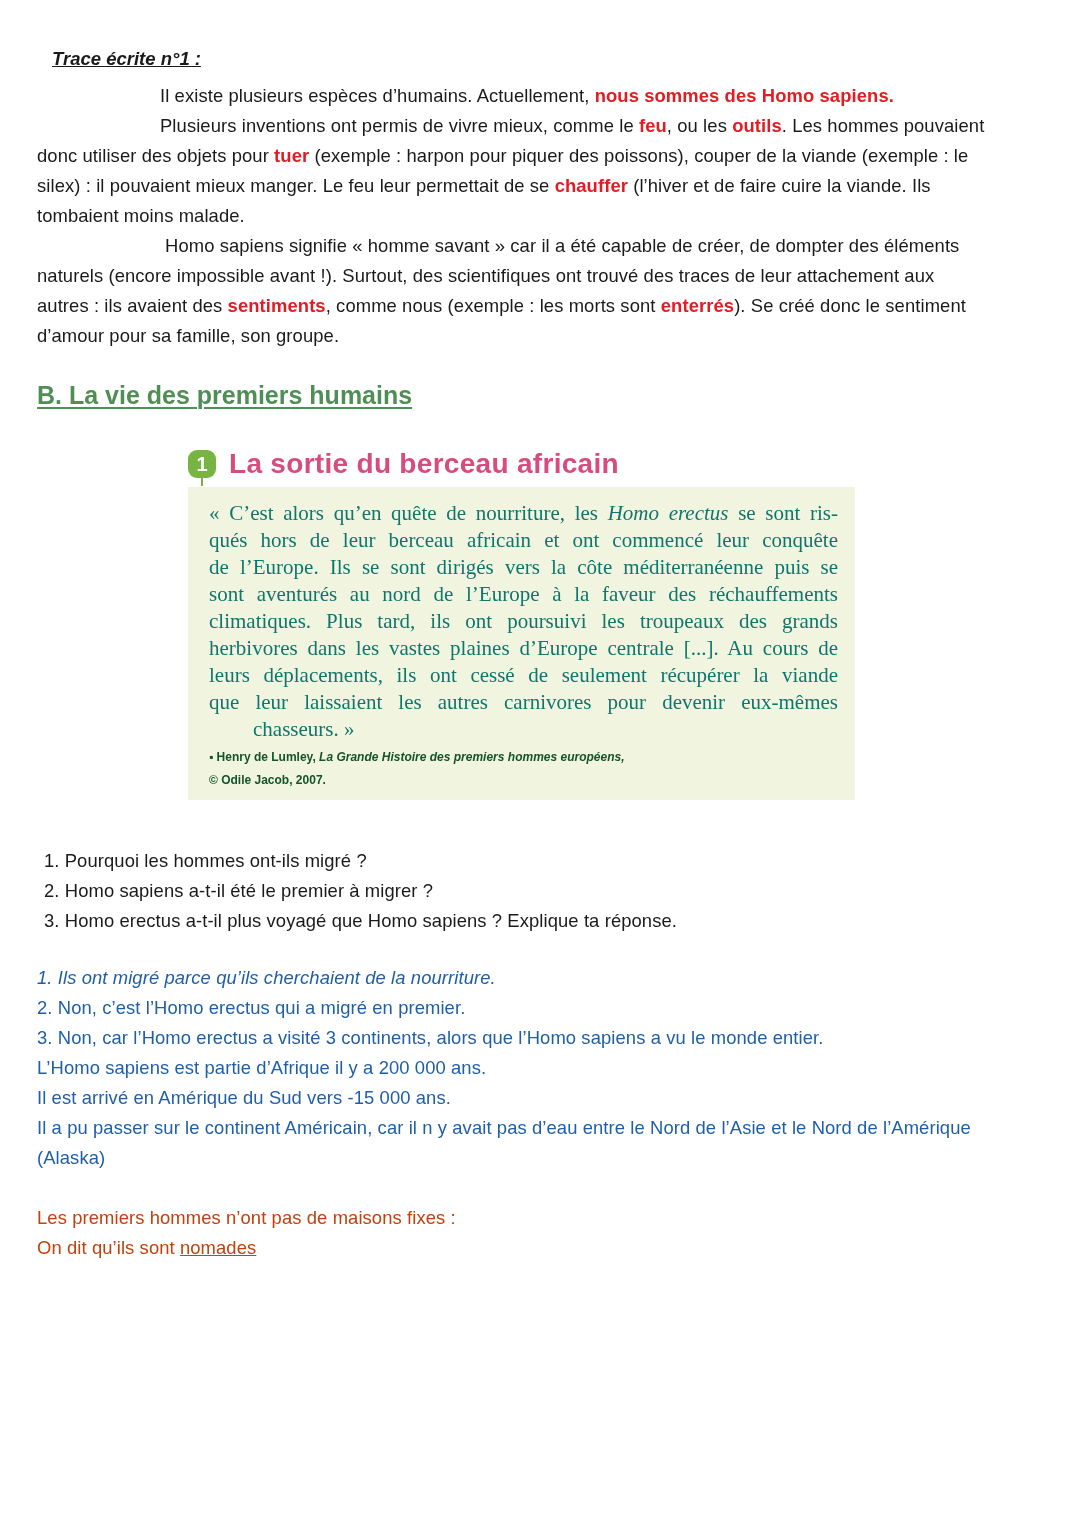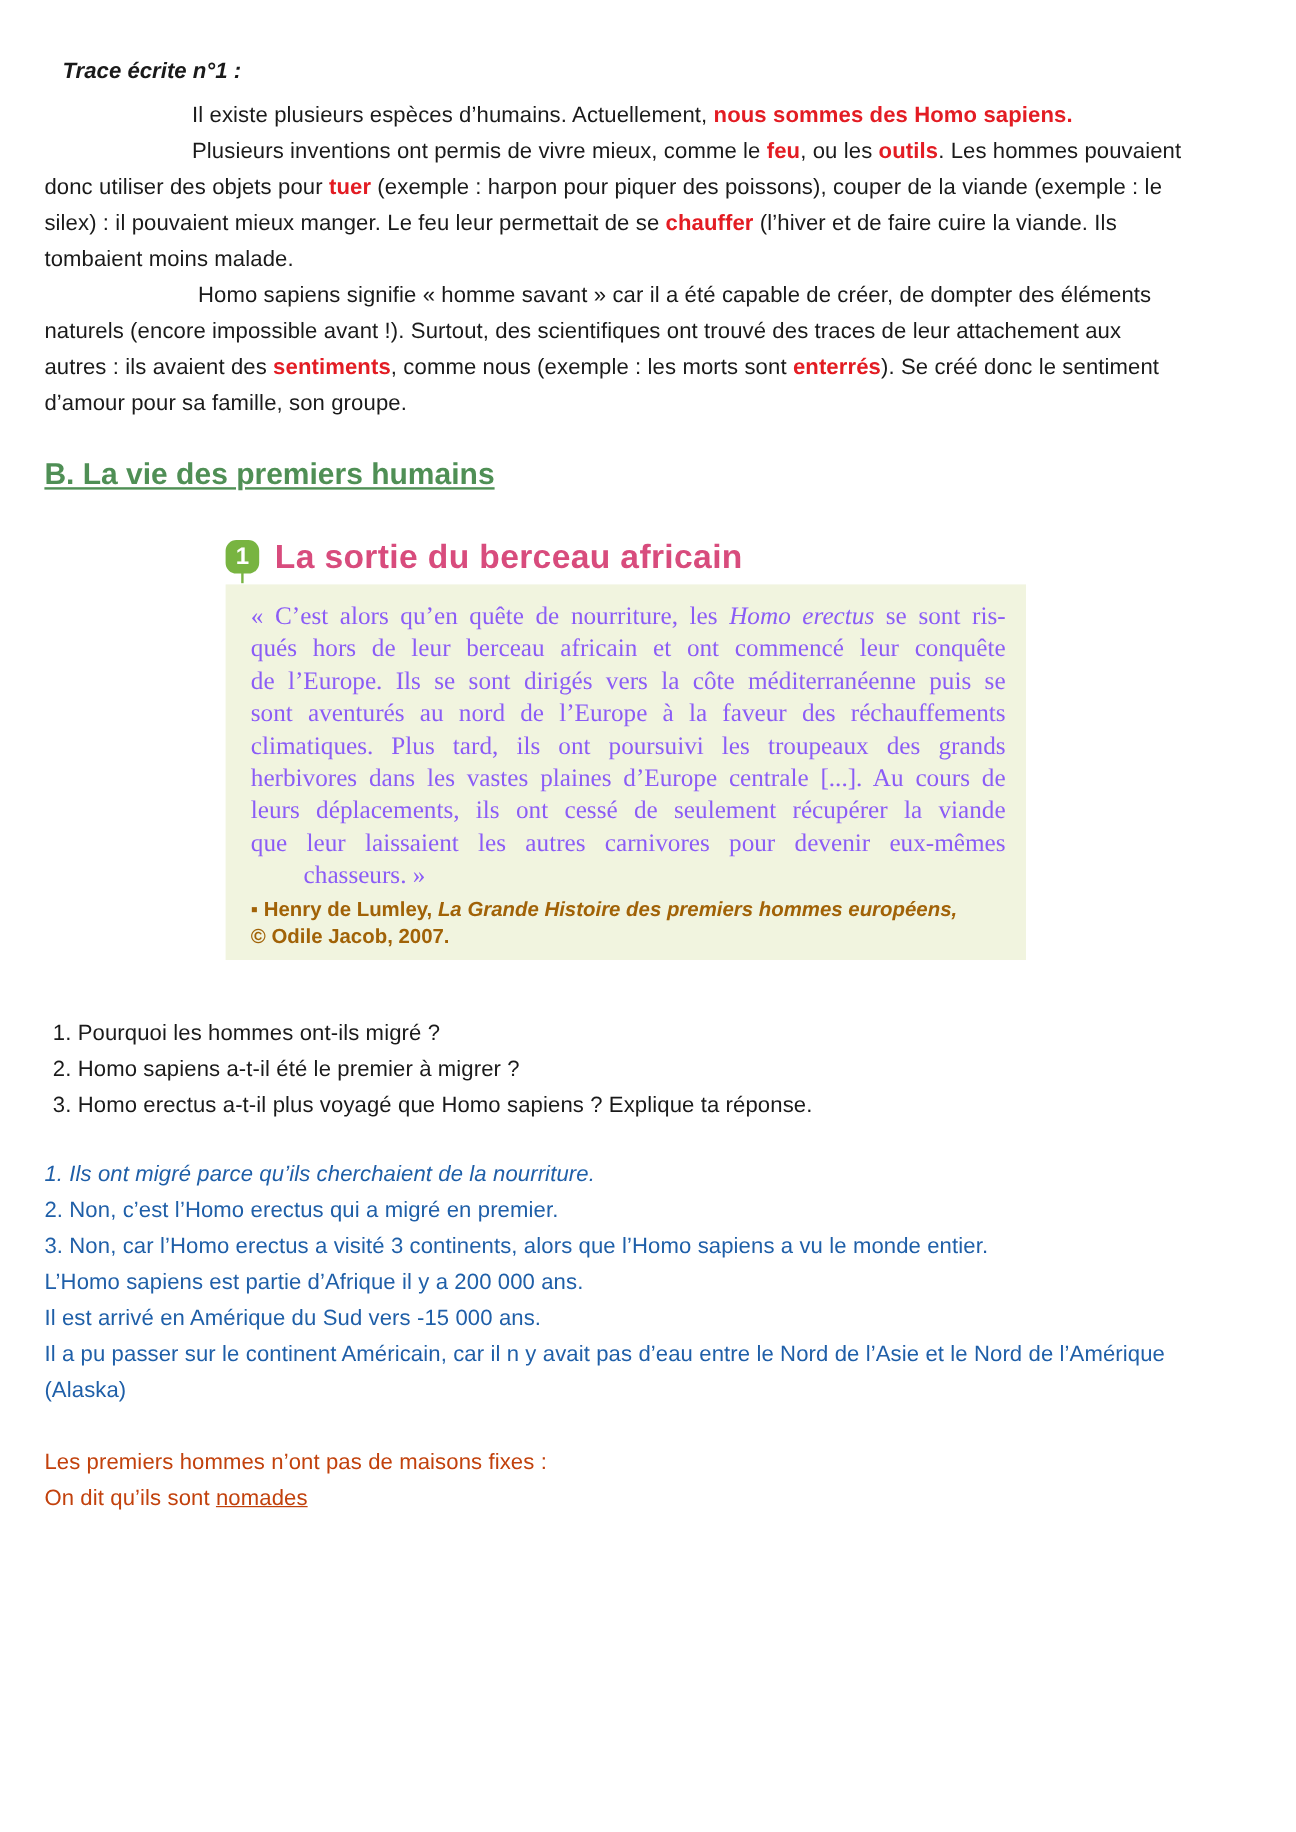--- a/index.html
+++ b/index.html
@@ -11,21 +11,21 @@
     .page { position: absolute; left: 0; top: 0; width: 1080px; height: 1527px; }
     .line {
       position: absolute; left: 37px; font-size: 18.4px; line-height: 30px;
       white-space: nowrap; letter-spacing: 0.1px;
     }
     .indent1 { left: 160px; }
     .indent2 { left: 165px; }
     .red { color: #e31c23; font-weight: bold; }
     .title {
       position: absolute; left: 52px; top: 44px; font-size: 18.5px; line-height: 30px;
-      font-weight: bold; font-style: italic; 
+      font-weight: bold; font-style: italic; text-decoration: underline;
     }
     .heading-b {
       position: absolute; left: 37px; top: 377px; font-size: 25px; line-height: 36px;
       font-weight: bold; color: #4f8f55; text-decoration: underline;
       text-decoration-thickness: 2px; text-underline-offset: 3px;
     }
     .doc-head { position: absolute; left: 188px; top: 448px; height: 36px; width: 500px; }
     .doc-badge {
       position: absolute; left: 0; top: 2px; width: 28px; height: 28px;
       background: #78b441; border-radius: 9px; color: #fff; font-weight: bold;
@@ -35,27 +35,27 @@
     .doc-title {
       position: absolute; left: 41px; top: 1px; font-size: 28px; line-height: 30px;
       color: #d84c7d; font-weight: bold; letter-spacing: 0.3px;
     }
     .quote-box {
       position: absolute; left: 188px; top: 487px; width: 667px; height: 313px;
       background: #f1f4df;
     }
     .qline {
       position: absolute; left: 21px; width: 629px; font-family: "Liberation Serif", "DejaVu Serif", serif;
-      font-size: 21px; line-height: 27px; color: #8b5cf6; white-space: nowrap;
+      font-size: 21px; line-height: 27px; color: #0f766e; white-space: nowrap;
       text-align: justify; text-align-last: justify;
     }
     .qline.last { text-align-last: left; margin-left: 44px; }
     .source {
-      position: absolute; left: 21px; font-size: 17px; line-height: 23px; font-weight: bold;
-      color: #a16207; white-space: nowrap;
+      position: absolute; left: 21px; font-size: 12px; line-height: 23px; font-weight: bold;
+      color: #14532d; white-space: nowrap;
     }
     .blue { color: #1f5fa8; }
     .conclusion { color: #c2410c; font-weight: normal; }
     .u { text-decoration: underline; }
   </style>
 </head>
 <body>
 
 <div class="page">
 

